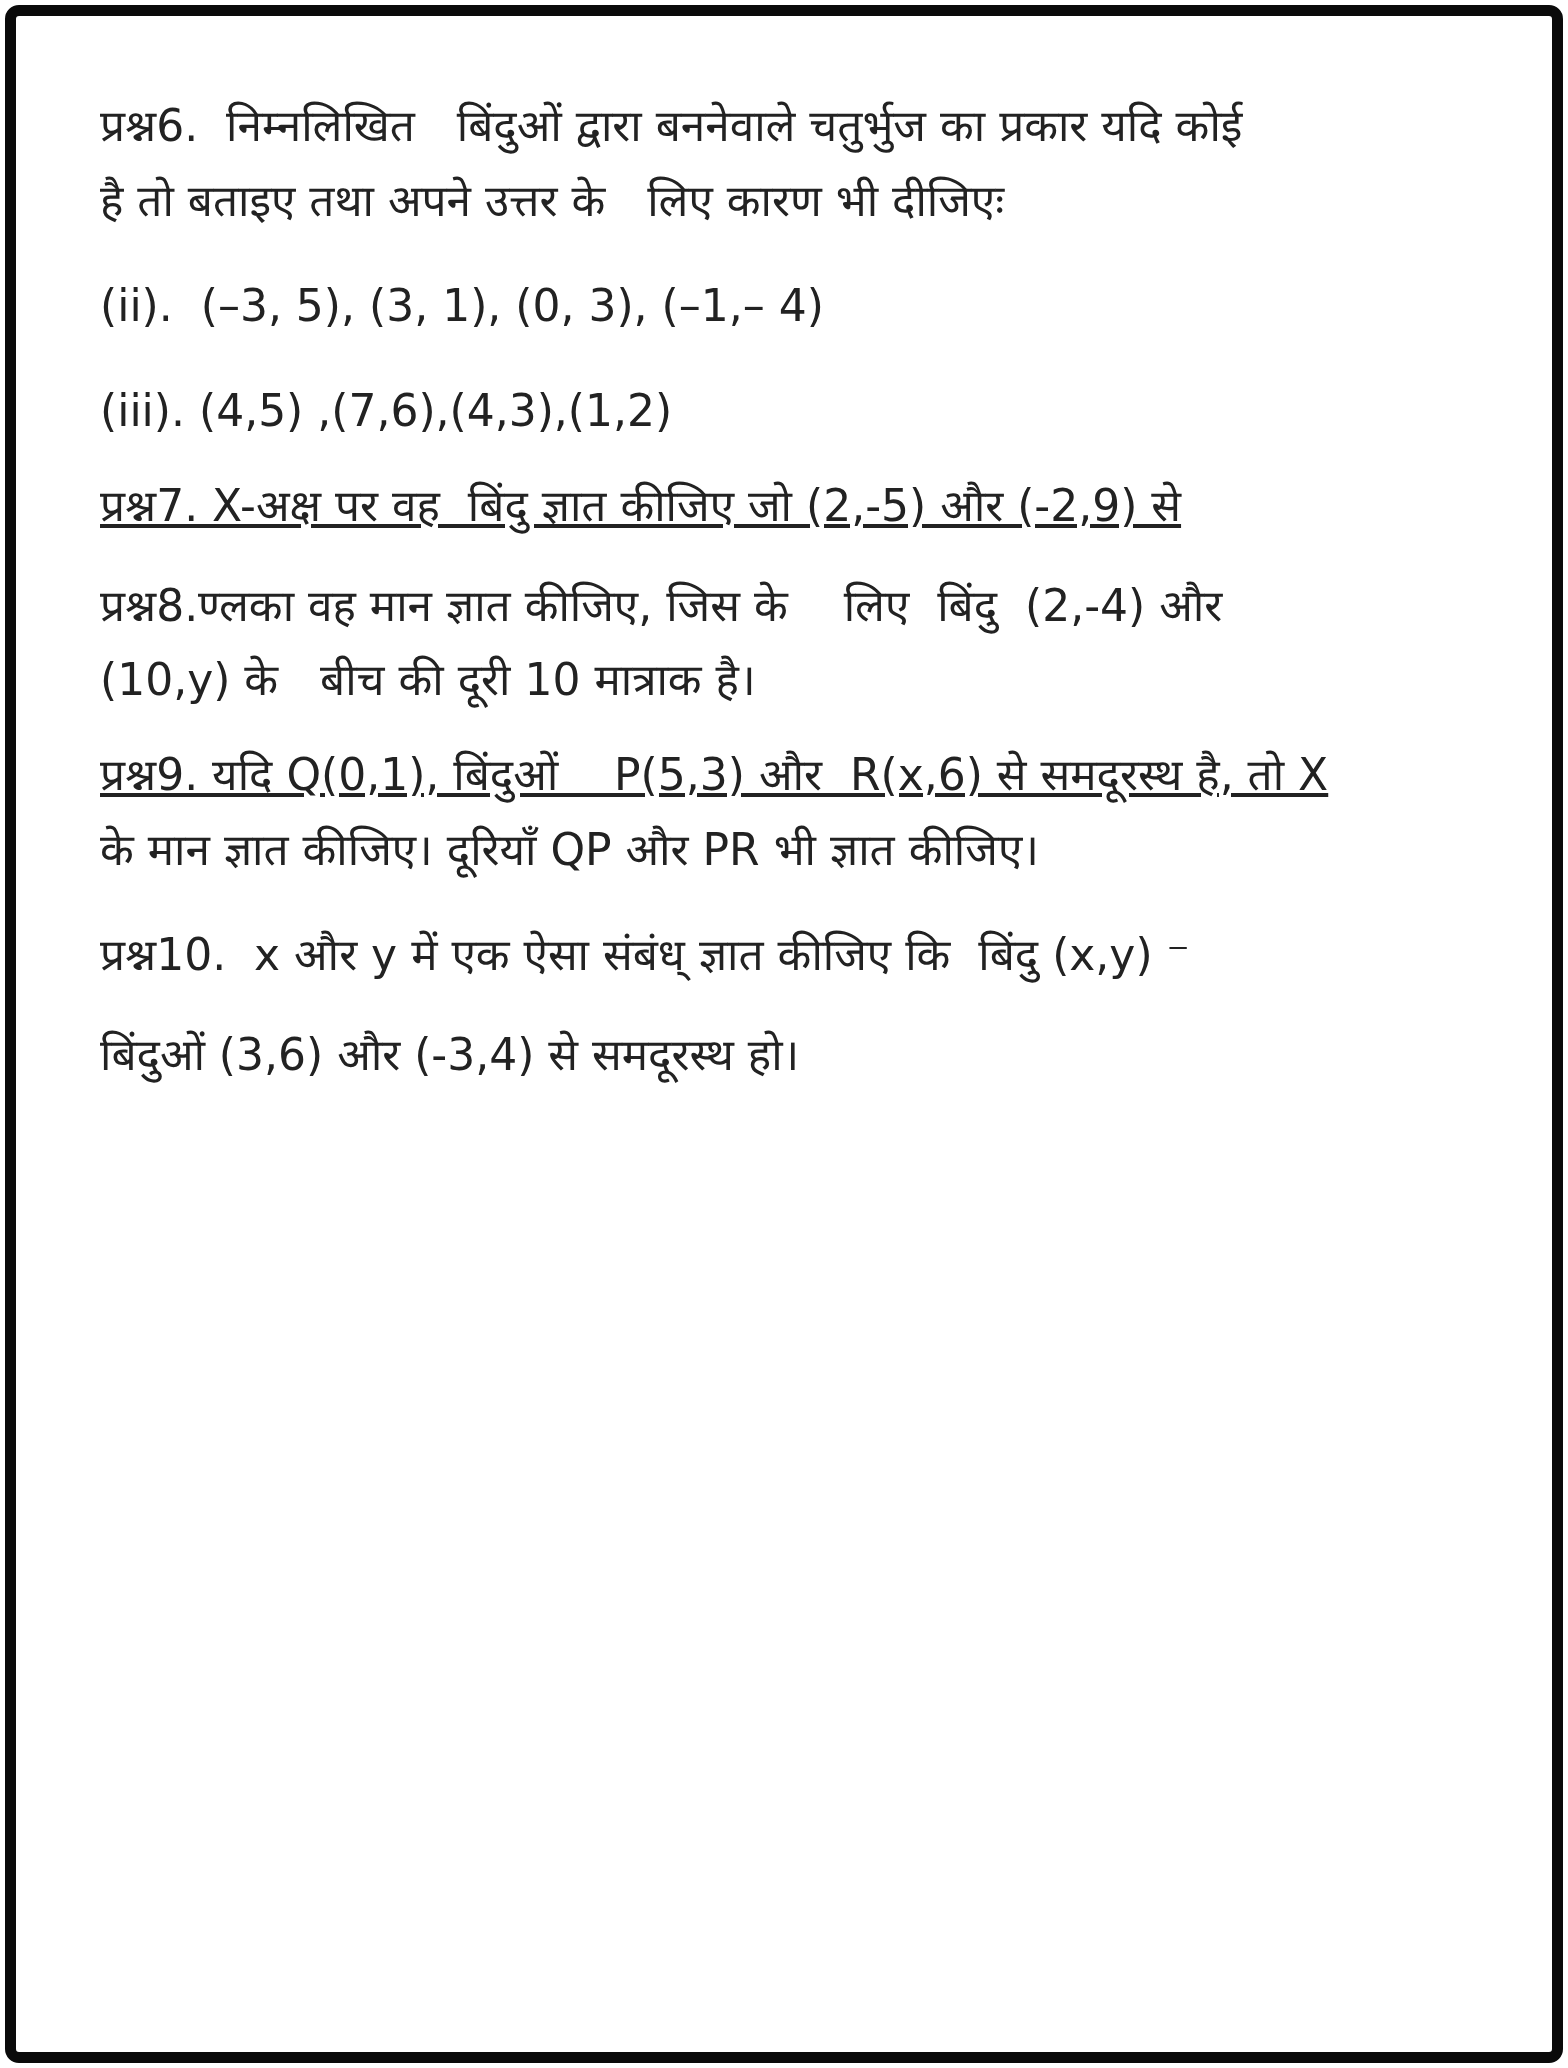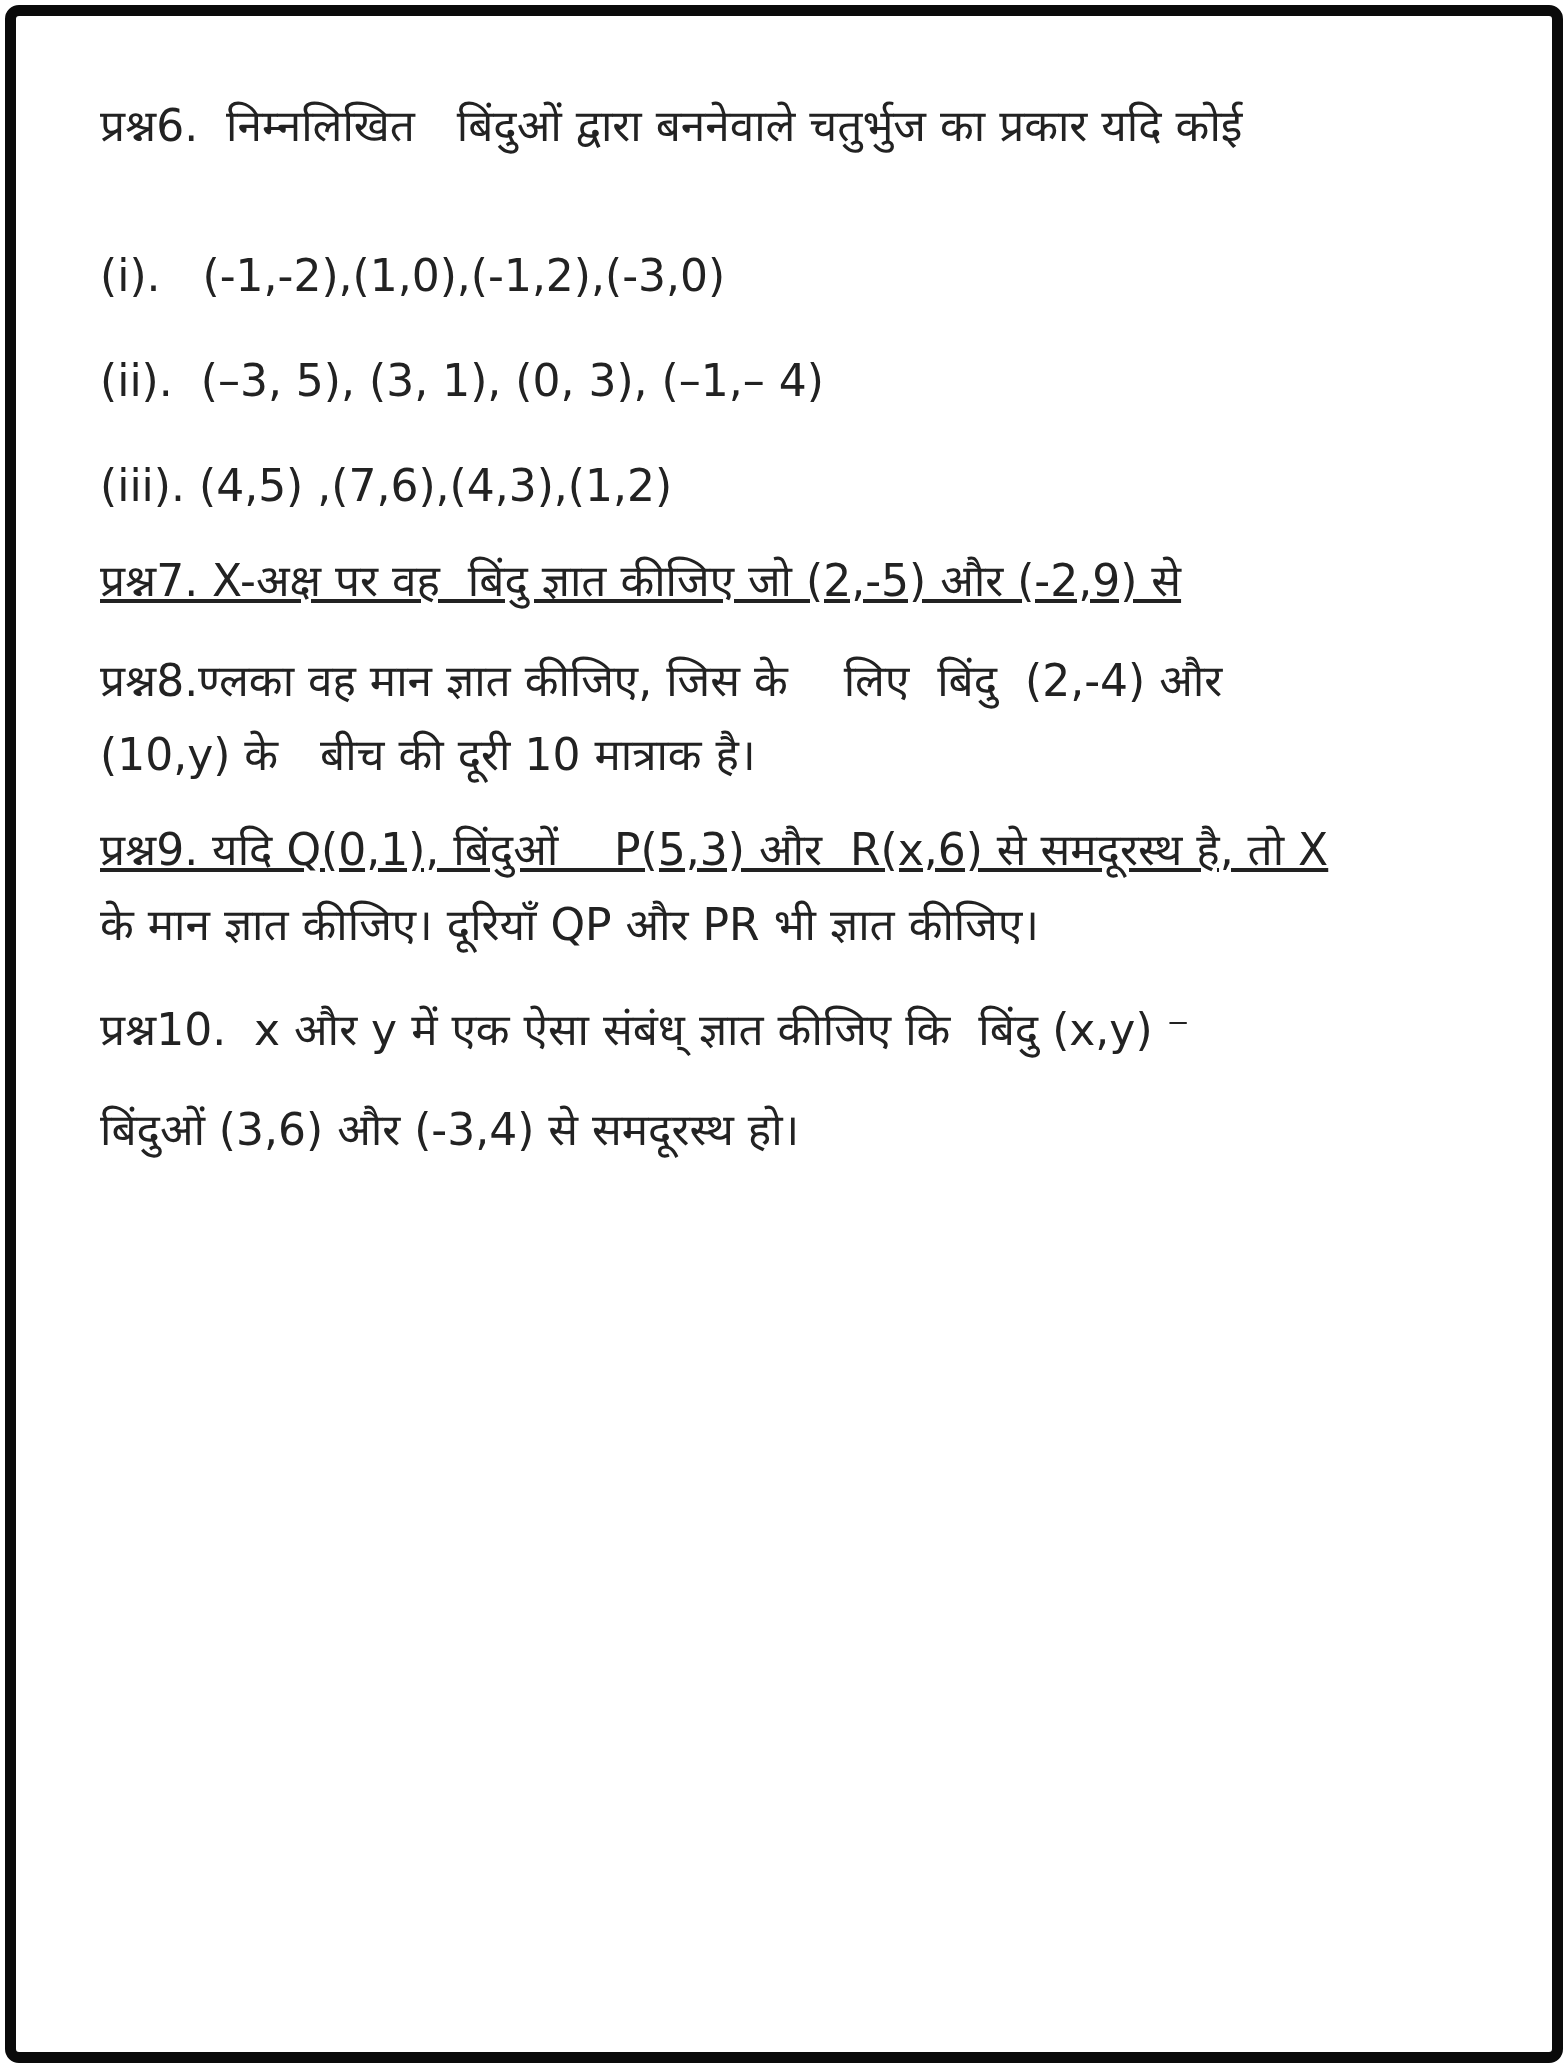--- a/index.html
+++ b/index.html
@@ -47,21 +47,21 @@
   .mt45 { margin-top: 45px; }
   .mt90 { margin-top: 90px; }
 </style>
 </head>
 <body>
 
 <div class="canvas">
   <div class="page-border"></div>
   <div class="page-content">
     <div class="line">प्रश्न6.  निम्नलिखित   बिंदुओं द्वारा बननेवाले चतुर्भुज का प्रकार यदि कोई</div>
-    <div class="line mt90">(i).   (-1,-2),(1,0),(-1,2),(-3,0)</div>
+    <div class="line mt15">है तो बताइए तथा अपने उत्तर के   लिए कारण भी दीजिएः</div>
     <div class="line mt45">(ii).  (–3, 5), (3, 1), (0, 3), (–1,– 4)</div>
     <div class="line mt45">(iii). (4,5) ,(7,6),(4,3),(1,2)</div>
     <div class="line mt35">प्रश्न7. X-अक्ष पर वह  बिंदु ज्ञात कीजिए जो (2,-5) और (-2,9) से</div>
     <div class="line mt40">प्रश्न8.ण्लका वह मान ज्ञात कीजिए, जिस के    लिए  बिंदु  (2,-4) और</div>
     <div class="line mt20">(10,y) के   बीच की दूरी 10 मात्राक है।</div>
     <div class="line mt35">प्रश्न9. यदि Q(0,1), बिंदुओं    P(5,3) और  R(x,6) से समदूरस्थ है, तो X</div>
     <div class="line mt15">के मान ज्ञात कीजिए। दूरियाँ QP और PR भी ज्ञात कीजिए।</div>
     <div class="line mt45">प्रश्न10.  x और y में एक ऐसा संबंध् ज्ञात कीजिए कि  बिंदु (x,y) ⁻</div>
     <div class="line mt40">बिंदुओं (3,6) और (-3,4) से समदूरस्थ हो।</div>
   </div>

